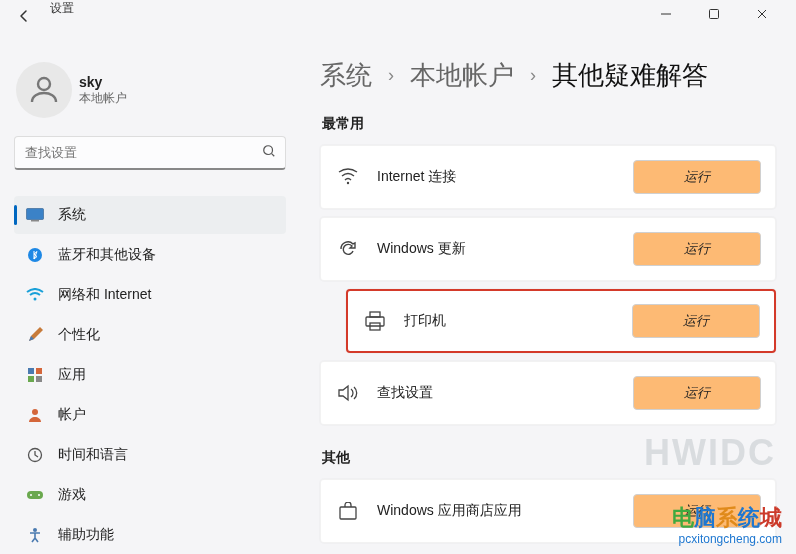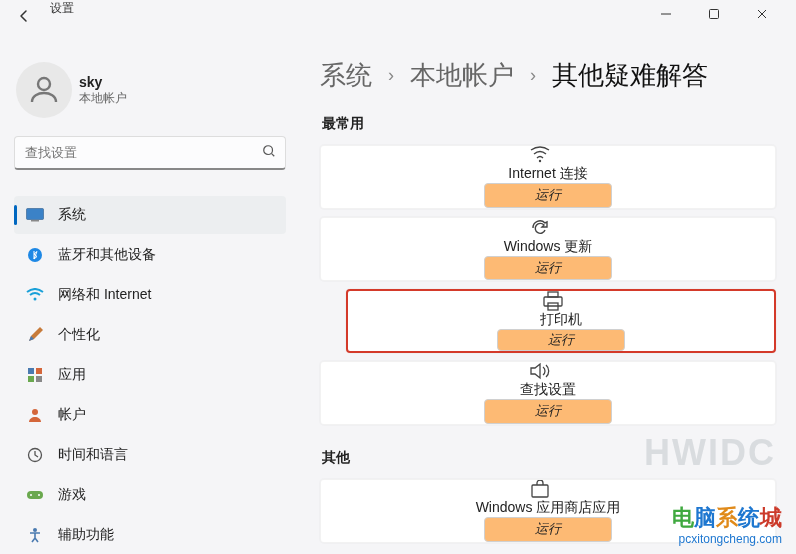--- a/index.html
+++ b/index.html
@@ -30,21 +30,21 @@
 .nav-icon { width: 18px; height: 18px; display: flex; align-items: center; justify-content: center; }
 
 .main { flex: 1; padding: 10px 20px 0 20px; overflow-y: auto; }
 .breadcrumb { display: flex; align-items: center; gap: 16px; font-size: 26px; margin-bottom: 22px; }
 .crumb-link { color: #666; cursor: pointer; }
 .crumb-sep { color: #888; font-size: 18px; }
 .crumb-current { color: #111; font-weight: 500; }
 
 .section-title { font-size: 14px; font-weight: 600; color: #222; margin: 6px 0 12px 2px; }
 
-.card { background: #fff; border: 1px solid rgba(0,0,0,0.05); border-radius: 4px; height: 64px; display: flex; align-items: center; padding: 0 14px; margin-bottom: 8px; box-shadow: 0 0 0 1px rgba(0,0,0,0.02); flex-direction: column; }
+.card { background: #fff; border: 1px solid rgba(0,0,0,0.05); border-radius: 4px; height: 64px; display: flex; align-items: center; padding: 0 14px; margin-bottom: 8px; box-shadow: 0 0 0 1px rgba(0,0,0,0.02); }
 .card.highlight { border: 2px solid #d43a2a; margin-left: 26px; }
 .card-icon { width: 26px; height: 26px; display: flex; align-items: center; justify-content: center; color: #444; margin-right: 16px; }
 .card-label { font-size: 14px; color: #222; flex: 1; }
 .run-btn { min-width: 128px; height: 34px; border: 1px solid #d0d0d0; background: #fdba74; border-radius: 4px; font-size: 13px; color: #222; cursor: pointer; font-style: italic; }
 
 .watermark1 { position: absolute; right: 20px; bottom: 80px; font-size: 36px; font-weight: 600; color: rgba(120,130,140,0.22); letter-spacing: 2px; pointer-events: none; }
 .watermark2 { position: absolute; right: 14px; bottom: 6px; font-size: 12px; text-align: right; pointer-events: none; line-height: 1.3; }
 .wm2-top { font-size: 22px; font-weight: 700; }
 .wm2-top .g { color: #3fa93f; }
 .wm2-top .b { color: #1e77d0; }

